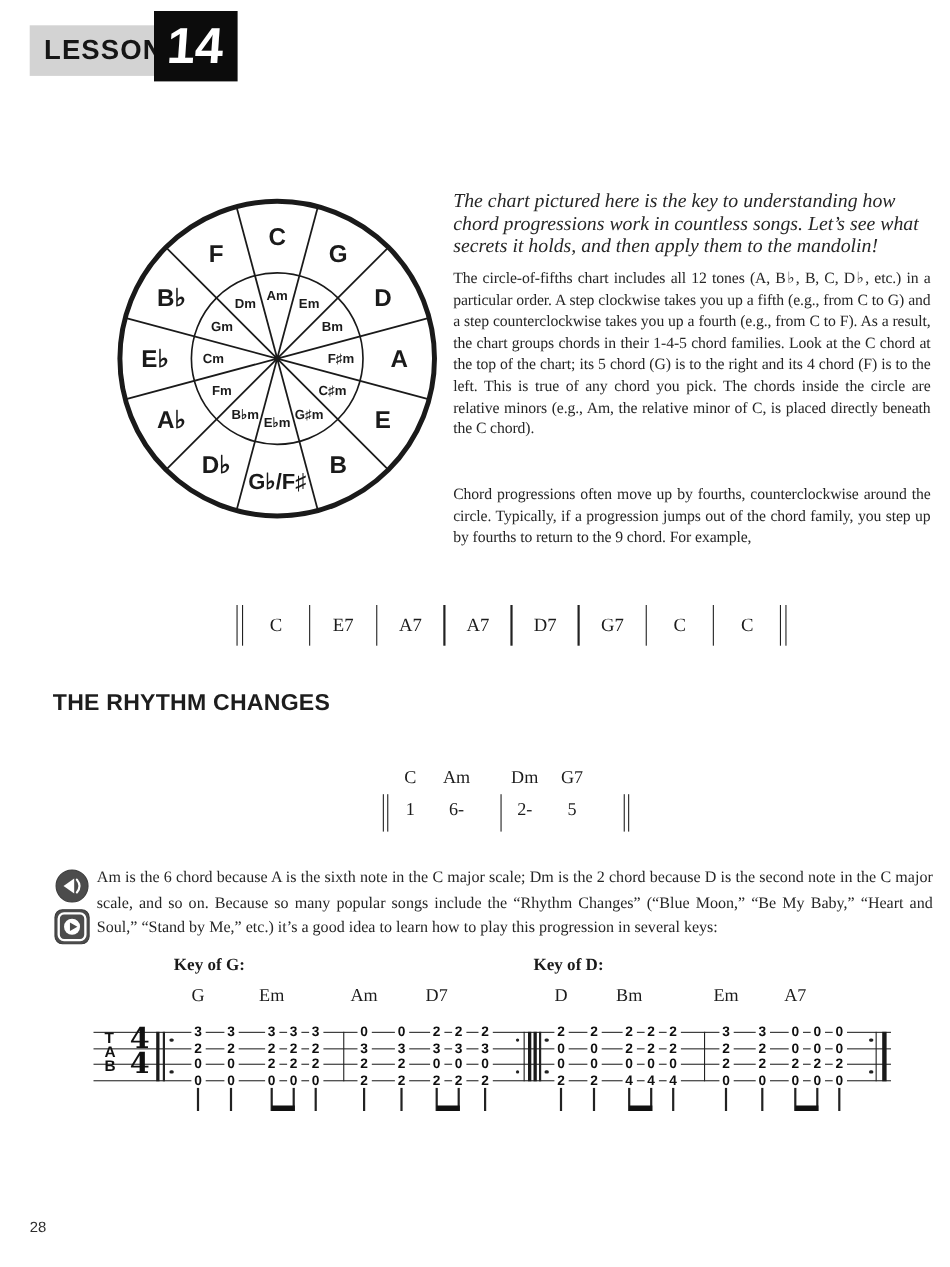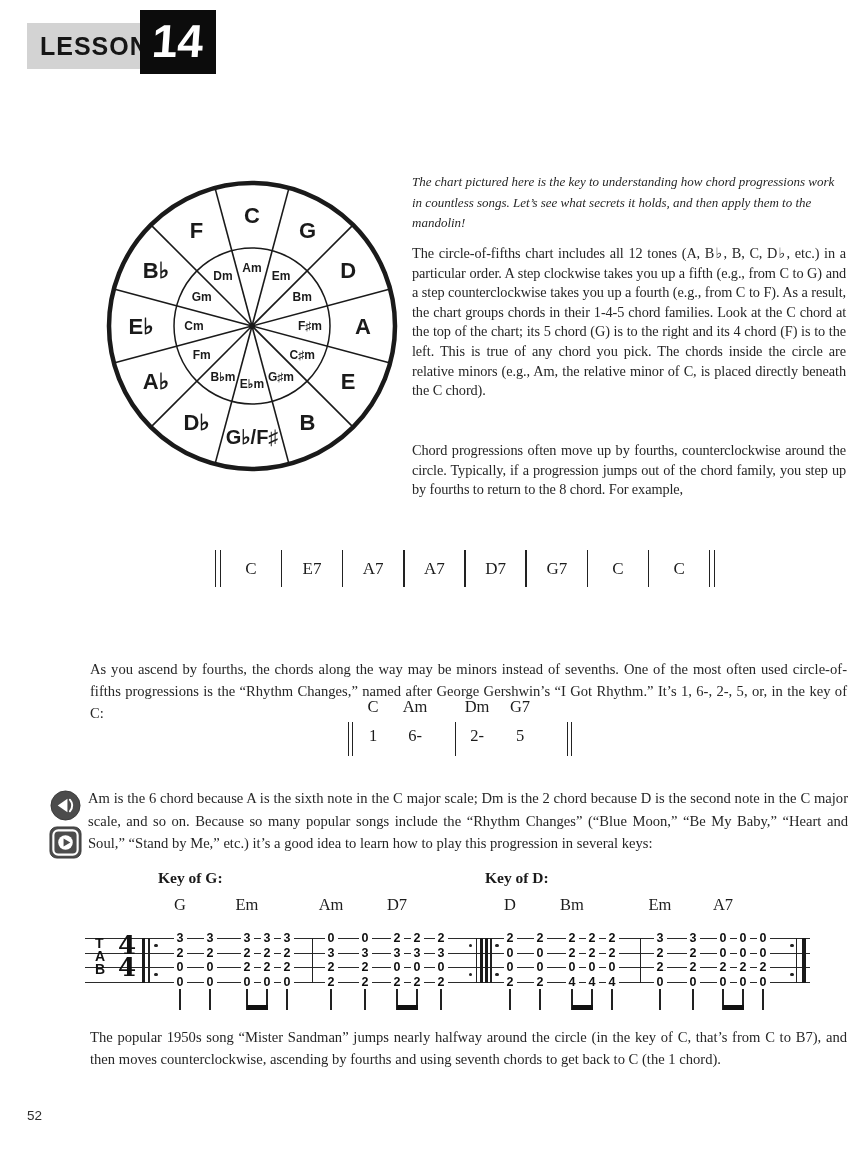--- a/index.html
+++ b/index.html
@@ -13,21 +13,21 @@
         color:#fff;text-align:center;}
   .lesson-number span{display:inline-block;font:800 46px "Liberation Sans",sans-serif;line-height:62px;
         transform:skewX(-4deg);}
   h1{position:absolute;left:48px;top:116px;margin:0;font:700 19.5px "Liberation Sans",sans-serif;
         letter-spacing:0.4px;color:#1d1d1d;}
   h2{position:absolute;left:48px;top:627px;margin:0;font:700 21px "Liberation Sans",sans-serif;
         letter-spacing:0.2px;color:#1d1d1d;}
   #cof-svg{position:absolute;left:104px;top:178px;}
   
   .intro{position:absolute;left:412px;top:172px;width:434px;margin:0;font-style:italic;
-        font-size:13px;line-height:20.5px;}
+        font-size:18px;line-height:20.5px;}
   .p2{position:absolute;left:412px;top:244px;width:434px;margin:0;font-size:14.3px;
         line-height:19.6px;text-align:justify;letter-spacing:-0.1px;}
   .p3{position:absolute;left:412px;top:441px;width:434px;margin:0;font-size:14.3px;
         line-height:19.6px;text-align:justify;letter-spacing:-0.1px;}
   .p-cont{position:absolute;left:85px;top:503px;width:762px;margin:0;font-size:14.6px;
         line-height:22px;text-align:justify;}
   .rc-body{position:absolute;left:90px;top:658px;width:757px;margin:0;font-size:14.6px;
         line-height:22px;text-align:justify;}
   .am-p{position:absolute;left:88px;top:787px;width:760px;margin:0;font-size:14.6px;
         line-height:22.5px;text-align:justify;}
@@ -113,21 +113,21 @@
       <text x="7.102951435054649e-15" y="58" text-anchor="middle" dy="0.36em" fill="#1a1a1a" font-family="&quot;Liberation Sans&quot;,sans-serif" font-weight="bold" font-size="12">E♭m</text>
       <text x="-29.000000000000007" y="50.22947341949744" text-anchor="middle" dy="0.36em" fill="#1a1a1a" font-family="&quot;Liberation Sans&quot;,sans-serif" font-weight="bold" font-size="12">B♭m</text>
       <text x="-50.229473419497424" y="29.000000000000025" text-anchor="middle" dy="0.36em" fill="#1a1a1a" font-family="&quot;Liberation Sans&quot;,sans-serif" font-weight="bold" font-size="12">Fm</text>
       <text x="-58" y="1.0654427152581972e-14" text-anchor="middle" dy="0.36em" fill="#1a1a1a" font-family="&quot;Liberation Sans&quot;,sans-serif" font-weight="bold" font-size="12">Cm</text>
       <text x="-50.22947341949744" y="-29.000000000000007" text-anchor="middle" dy="0.36em" fill="#1a1a1a" font-family="&quot;Liberation Sans&quot;,sans-serif" font-weight="bold" font-size="12">Gm</text>
       <text x="-29.000000000000025" y="-50.229473419497424" text-anchor="middle" dy="0.36em" fill="#1a1a1a" font-family="&quot;Liberation Sans&quot;,sans-serif" font-weight="bold" font-size="12">Dm</text>
     </svg>
 
   <p class="intro">The chart pictured here is the key to understanding how chord progressions work in countless songs. Let’s see what secrets it holds, and then apply them to the mandolin!</p>
   <p class="p2">The circle-of-fifths chart includes all 12 tones (A, B♭, B, C, D♭, etc.) in a particular order. A step clockwise takes you up a fifth (e.g., from C to G) and a step counterclockwise takes you up a fourth (e.g., from C to F). As a result, the chart groups chords in their 1-4-5 chord families. Look at the C chord at the top of the chart; its 5 chord (G) is to the right and its 4 chord (F) is to the left. This is true of any chord you pick. The chords inside the circle are relative minors (e.g., Am, the relative minor of C, is placed directly beneath the C chord).</p>
-  <p class="p3">Chord progressions often move up by fourths, counterclockwise around the circle. Typically, if a progression jumps out of the chord family, you step up by fourths to return to the 8 chord. For example,</p>
+  <p class="p3">Chord progressions often move up by fourths, counterclockwise around the circle. Typically, if a progression jumps out of the chord family, you step up by fourths to return to the 9 chord. For example,</p>
 
   <div id="prog-bar">
       <div class="dbar"></div>
       <div class="pcell">C</div>
       <div class="sbar"></div>
       <div class="pcell">E7</div>
       <div class="sbar"></div>
       <div class="pcell">A7</div>
       <div class="sbar"></div>
       <div class="pcell">A7</div>
@@ -135,21 +135,21 @@
       <div class="pcell">D7</div>
       <div class="sbar"></div>
       <div class="pcell">G7</div>
       <div class="sbar"></div>
       <div class="pcell">C</div>
       <div class="sbar"></div>
       <div class="pcell">C</div>
       <div class="dbar"></div>
     </div>
 
-  <p class="rc-body">As you ascend by fourths, the chords along the way may be minors instead of sevenths. One of the most often used circle-of-fifths progressions is the “Rhythm Changes,” named after George Gershwin’s “I Got Rhythm.” It’s 1, 6-, 2-, 5, or, in the key of C:</p>
+  <h2>THE RHYTHM CHANGES</h2>
 
   <div id="rhythm-chart">
       <div class="rc-chord" style="left: 25px; top: 0px;">C</div>
       <div class="rc-chord" style="left: 67px; top: 0px;">Am</div>
       <div class="rc-chord" style="left: 129px; top: 0px;">Dm</div>
       <div class="rc-chord" style="left: 172px; top: 0px;">G7</div>
       <div class="rc-num" style="left: 25px; top: 29px;">1</div>
       <div class="rc-num" style="left: 67px; top: 29px;">6-</div>
       <div class="rc-num" style="left: 129px; top: 29px;">2-</div>
       <div class="rc-num" style="left: 172px; top: 29px;">5</div>
@@ -314,15 +314,14 @@
       <div class="tabnum" style="left: 651.5px; top: 45.5px;">0</div>
       <div class="stem" style="left: 657.3px;"></div>
       <div class="tabnum" style="left: 671.5px; top: 2px;">0</div>
       <div class="tabnum" style="left: 671.5px; top: 16.5px;">0</div>
       <div class="tabnum" style="left: 671.5px; top: 31px;">2</div>
       <div class="tabnum" style="left: 671.5px; top: 45.5px;">0</div>
       <div class="stem" style="left: 677.3px;"></div>
       <div class="beam" style="left: 638px; width: 21.4px;"></div>
     </div>
 
-  <p class="outro">The popular 1950s song “Mister Sandman” jumps nearly halfway around the circle (in the key of C, that’s from C to B7), and then moves counterclockwise, ascending by fourths and using seventh chords to get back to C (the 1 chord).</p>
-  <div class="pagenum">52</div>
+  <div class="pagenum">28</div>
 </div>
 
 </body></html>

